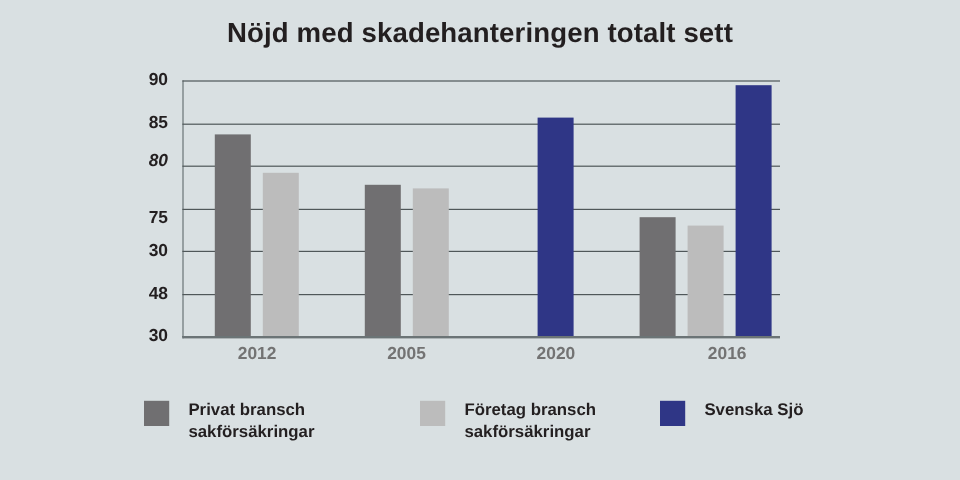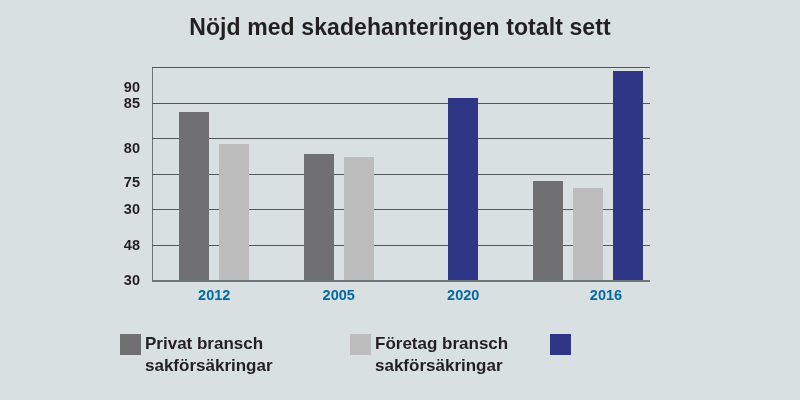--- a/index.html
+++ b/index.html
@@ -101,21 +101,21 @@
     top: 287px;
     width: 498px;
     height: 22px;
   }
   .x-tick {
     position: absolute;
     top: 0;
     text-align: center;
     font-size: 14.5px;
     font-weight: bold;
-    color: #0369a1;
+    color: #737373;
     transform: translateX(-50%);
     white-space: nowrap;
   }
 
   
   #legend {
     position: absolute;
     left: 120px;
     top: 333px;
     width: 600px;
@@ -130,39 +130,39 @@
   .legend-swatch {
     width: 21px;
     height: 21px;
     flex: 0 0 21px;
     margin-top: 1px;
   }
   .legend-swatch.privat  { background: #706f71; }
   .legend-swatch.foretag { background: #bcbcbc; }
   .legend-swatch.sjo     { background: #2f3686; }
   .legend-label {
-    margin-left: 4px;
-    font-size: 17px;
+    margin-left: 16px;
+    font-size: 14px;
     font-weight: bold;
     color: #231f20;
     line-height: 1.28;
     max-width: 175px;
   }
 </style>
 </head>
 <body>
 
 <div id="chart-root">
 
   <div id="chart-title">Nöjd med skadehanteringen totalt sett</div>
 
   <div id="y-ticks">
-      <div class="y-tick" style="top: 0px; margin-top: 20px;">90</div>
+      <div class="y-tick" style="top: 0px;">90</div>
       <div class="y-tick" style="top: 35.5px;">85</div>
-      <div class="y-tick" style="top: 81px;">80</div>
+      <div class="y-tick" style="top: 67px; font-style: italic;">80</div>
       <div class="y-tick" style="top: 115px;">75</div>
       <div class="y-tick" style="top: 142px;">30</div>
       <div class="y-tick" style="top: 177.5px;">48</div>
       <div class="y-tick" style="top: 213px;">30</div>
     </div>
 
   <div id="y-axis-line"></div>
 
   <div id="plot-area">
       <div class="gridline" style="top: 0px;"></div>
@@ -195,16 +195,17 @@
       <div class="legend-item" style="left: 0px;">
         <span class="legend-swatch privat"></span>
         <span class="legend-label">Privat bransch<br>sakförsäkringar</span>
       </div>
       <div class="legend-item" style="left: 230px;">
         <span class="legend-swatch foretag"></span>
         <span class="legend-label">Företag bransch<br>sakförsäkringar</span>
       </div>
       <div class="legend-item" style="left: 430px;">
         <span class="legend-swatch sjo"></span>
+        <span class="legend-label">Svenska Sjö</span>
       </div>
     </div>
 
 </div>
 
 </body></html>

